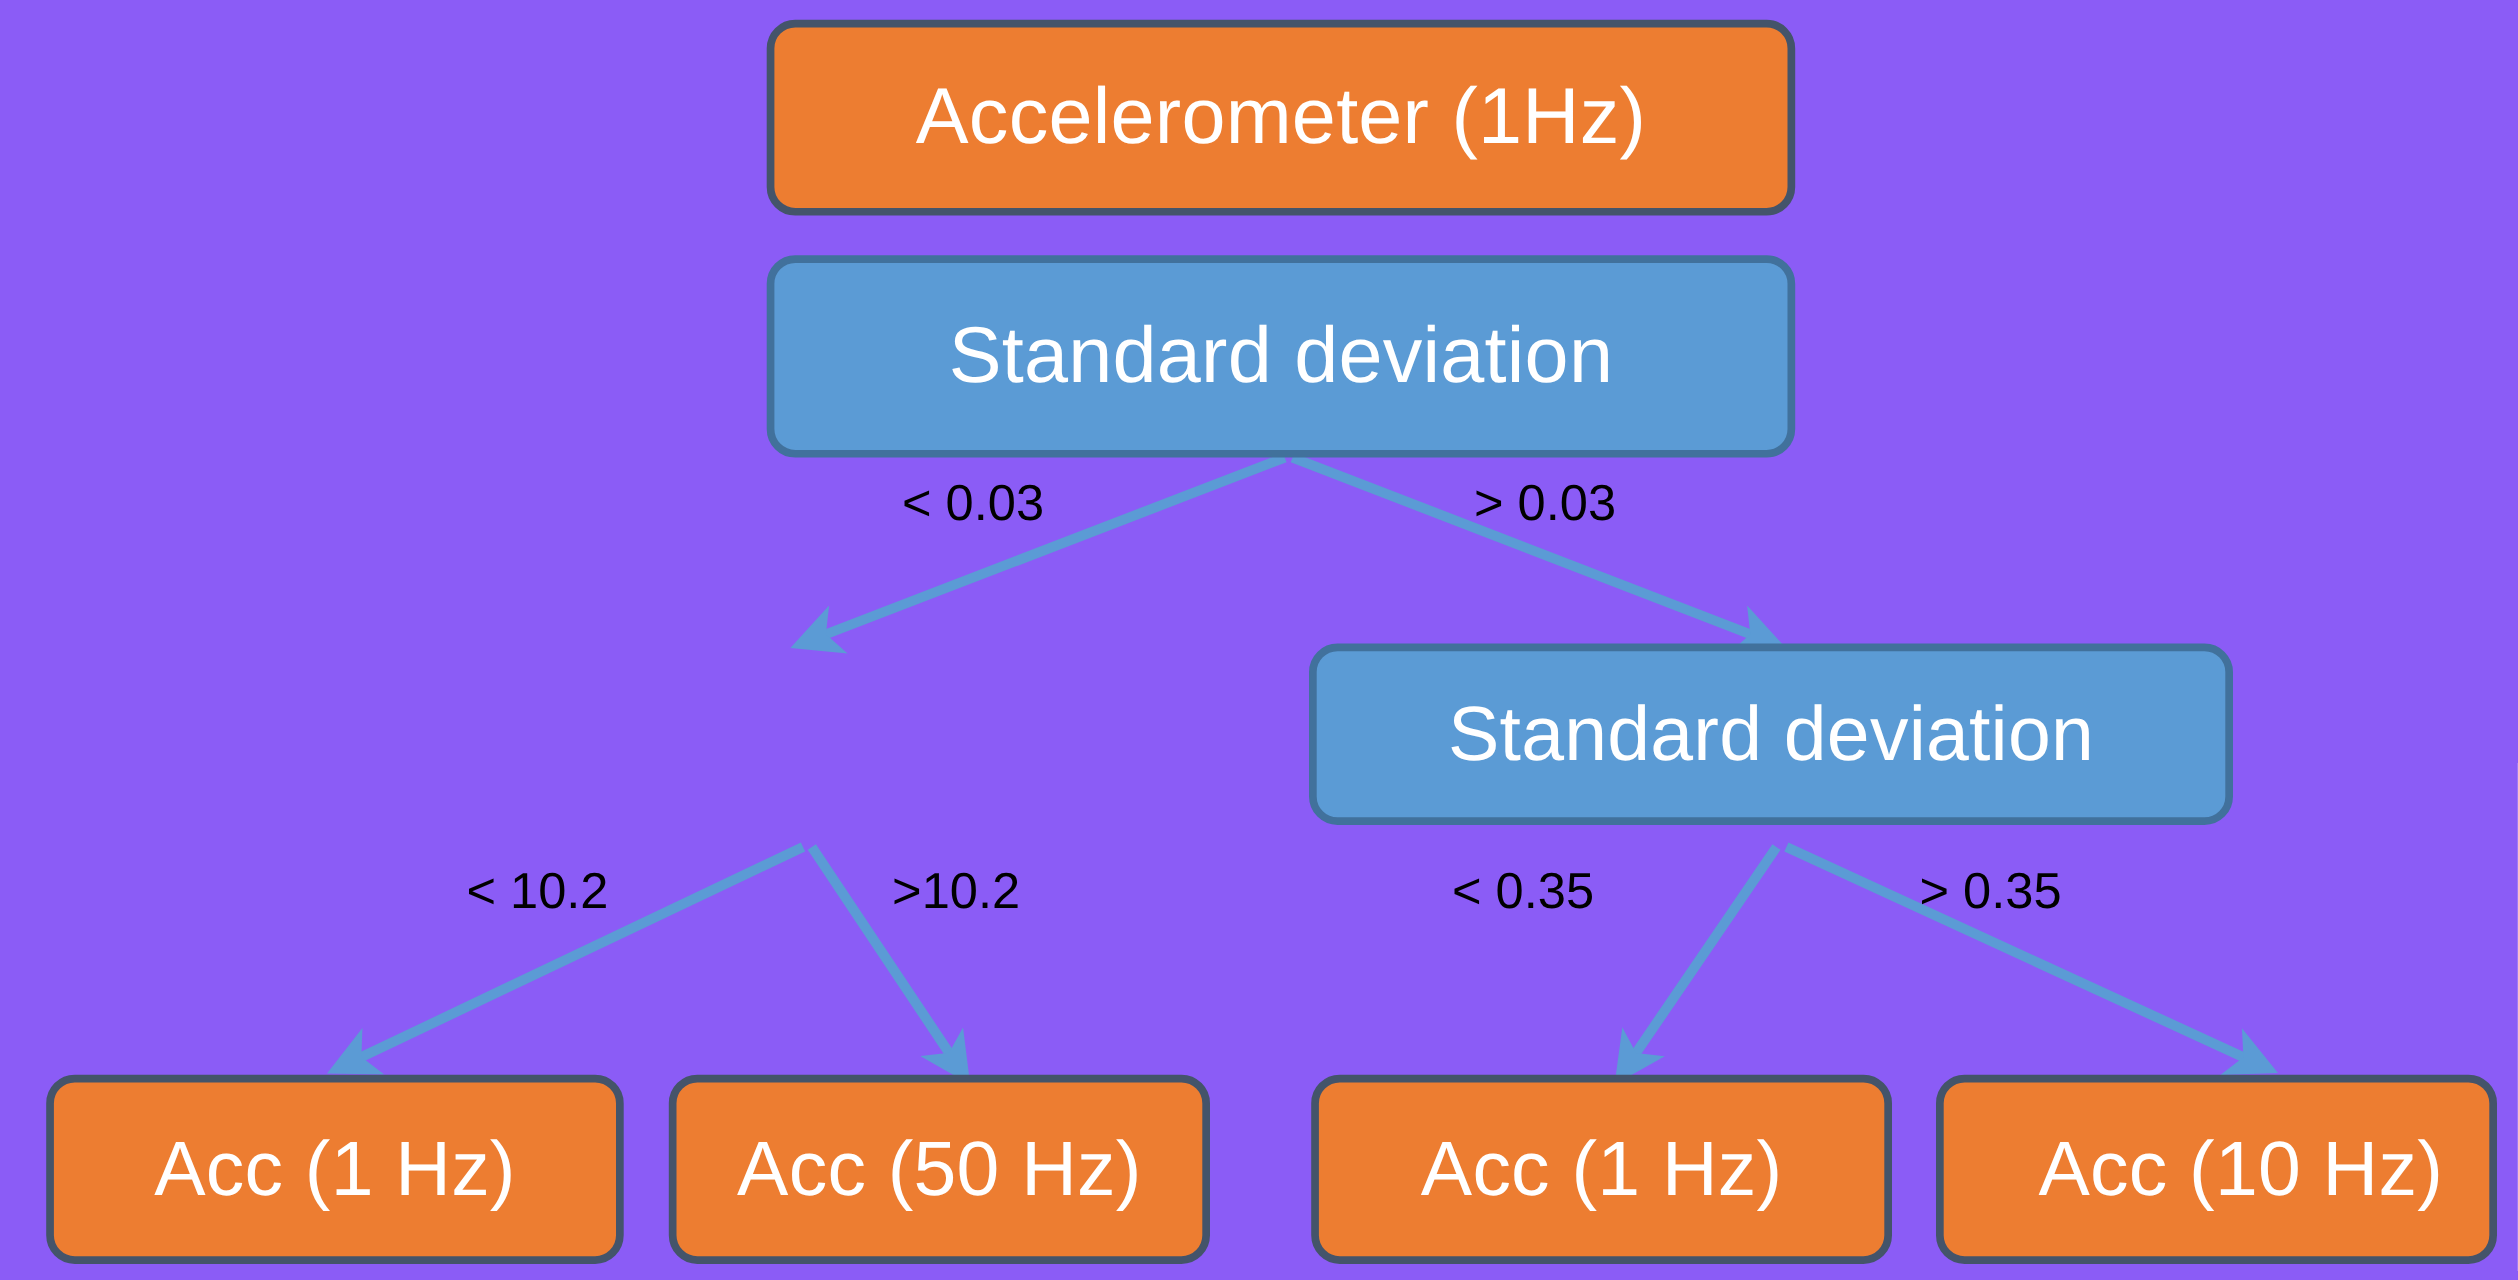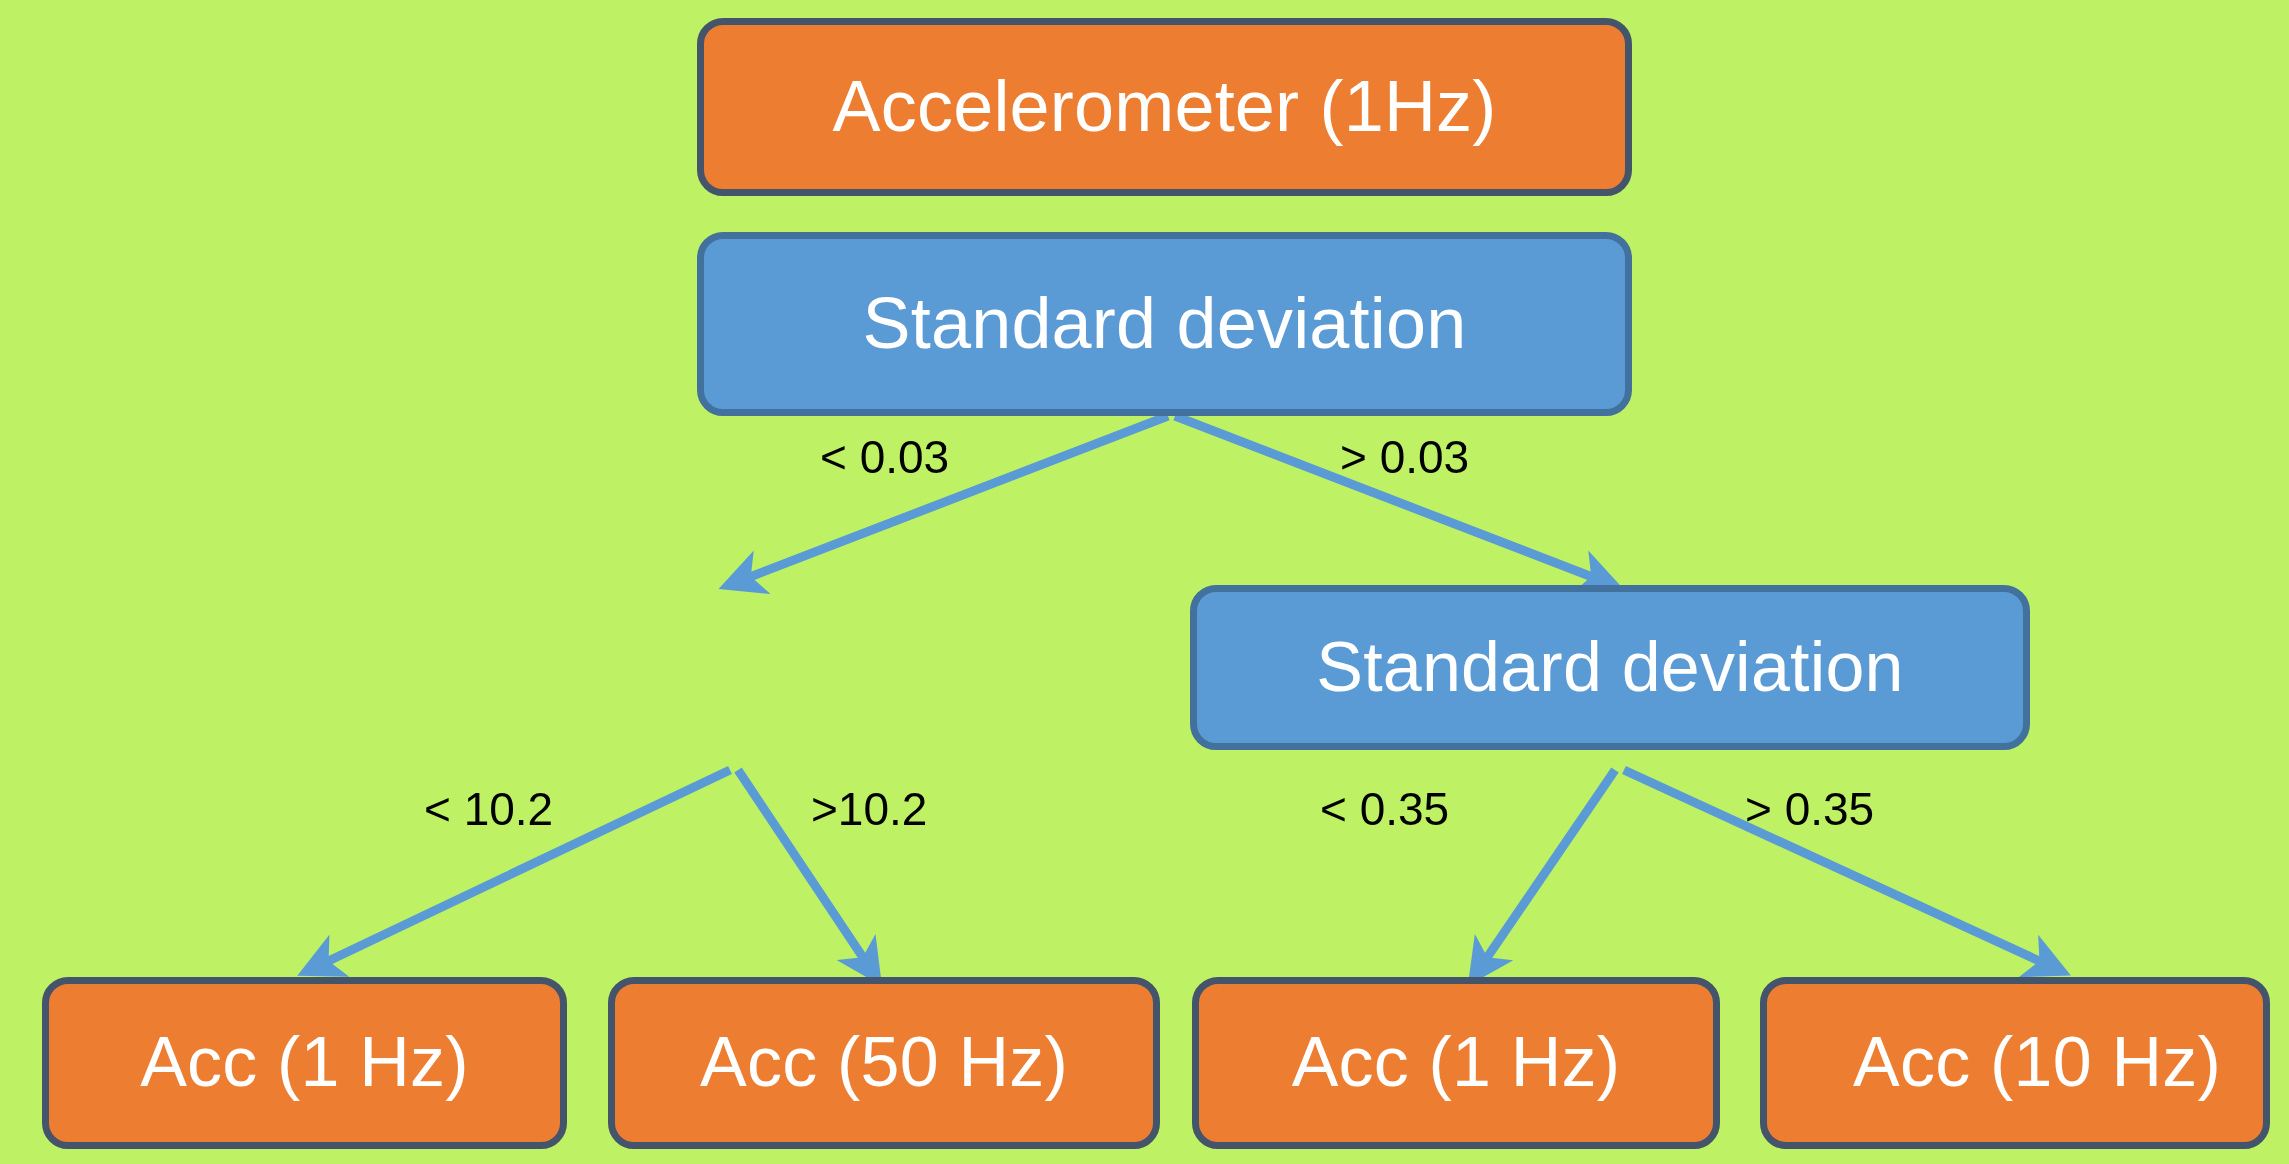--- a/index.html
+++ b/index.html
@@ -7,21 +7,21 @@
     padding: 0;
     background: #ffffff;
   }
   body {
     font-family: "Liberation Sans", sans-serif;
   }
   #diagram-root {
     position: relative;
     width: 2289px;
     height: 1164px;
-    background: #bef264;
+    background: #8b5cf6;
     overflow: hidden;
   }
   svg.edges {
     position: absolute;
     left: 0;
     top: 0;
     width: 2289px;
     height: 1164px;
     pointer-events: none;
   }
@@ -103,21 +103,21 @@
 
   <div class="edge-label" style="left:424px; top:786px;">&lt; 10.2</div>
   <div class="edge-label" style="left:795px; top:786px;margin-left:16px;">&gt;10.2</div>
   <div class="edge-label" style="left:1320px; top:786px;">&lt; 0.35</div>
   <div class="edge-label" style="left:1745px; top:786px;">&gt; 0.35</div>
 
   <div class="node orange" style="left:42px; top:977px; width:525px; height:172px; font-size:70px;">
     <span class="node-label">Acc (1 Hz)</span>
   </div>
 
-  <div class="node orange" style="left:608px; top:977px; width:552px; height:172px; font-size:70px;text-align:right;">
+  <div class="node orange" style="left:608px; top:977px; width:492px; height:172px; font-size:70px;text-align:right;">
     <span class="node-label">Acc (50 Hz)</span>
   </div>
 
   <div class="node orange" style="left:1192px; top:977px; width:528px; height:172px; font-size:70px;">
     <span class="node-label">Acc (1 Hz)</span>
   </div>
 
   <div class="node orange" style="left:1760px; top:977px; width:510px; height:172px; font-size:70px;padding-left:44px;">
     <span class="node-label">Acc (10 Hz)</span>
   </div>

